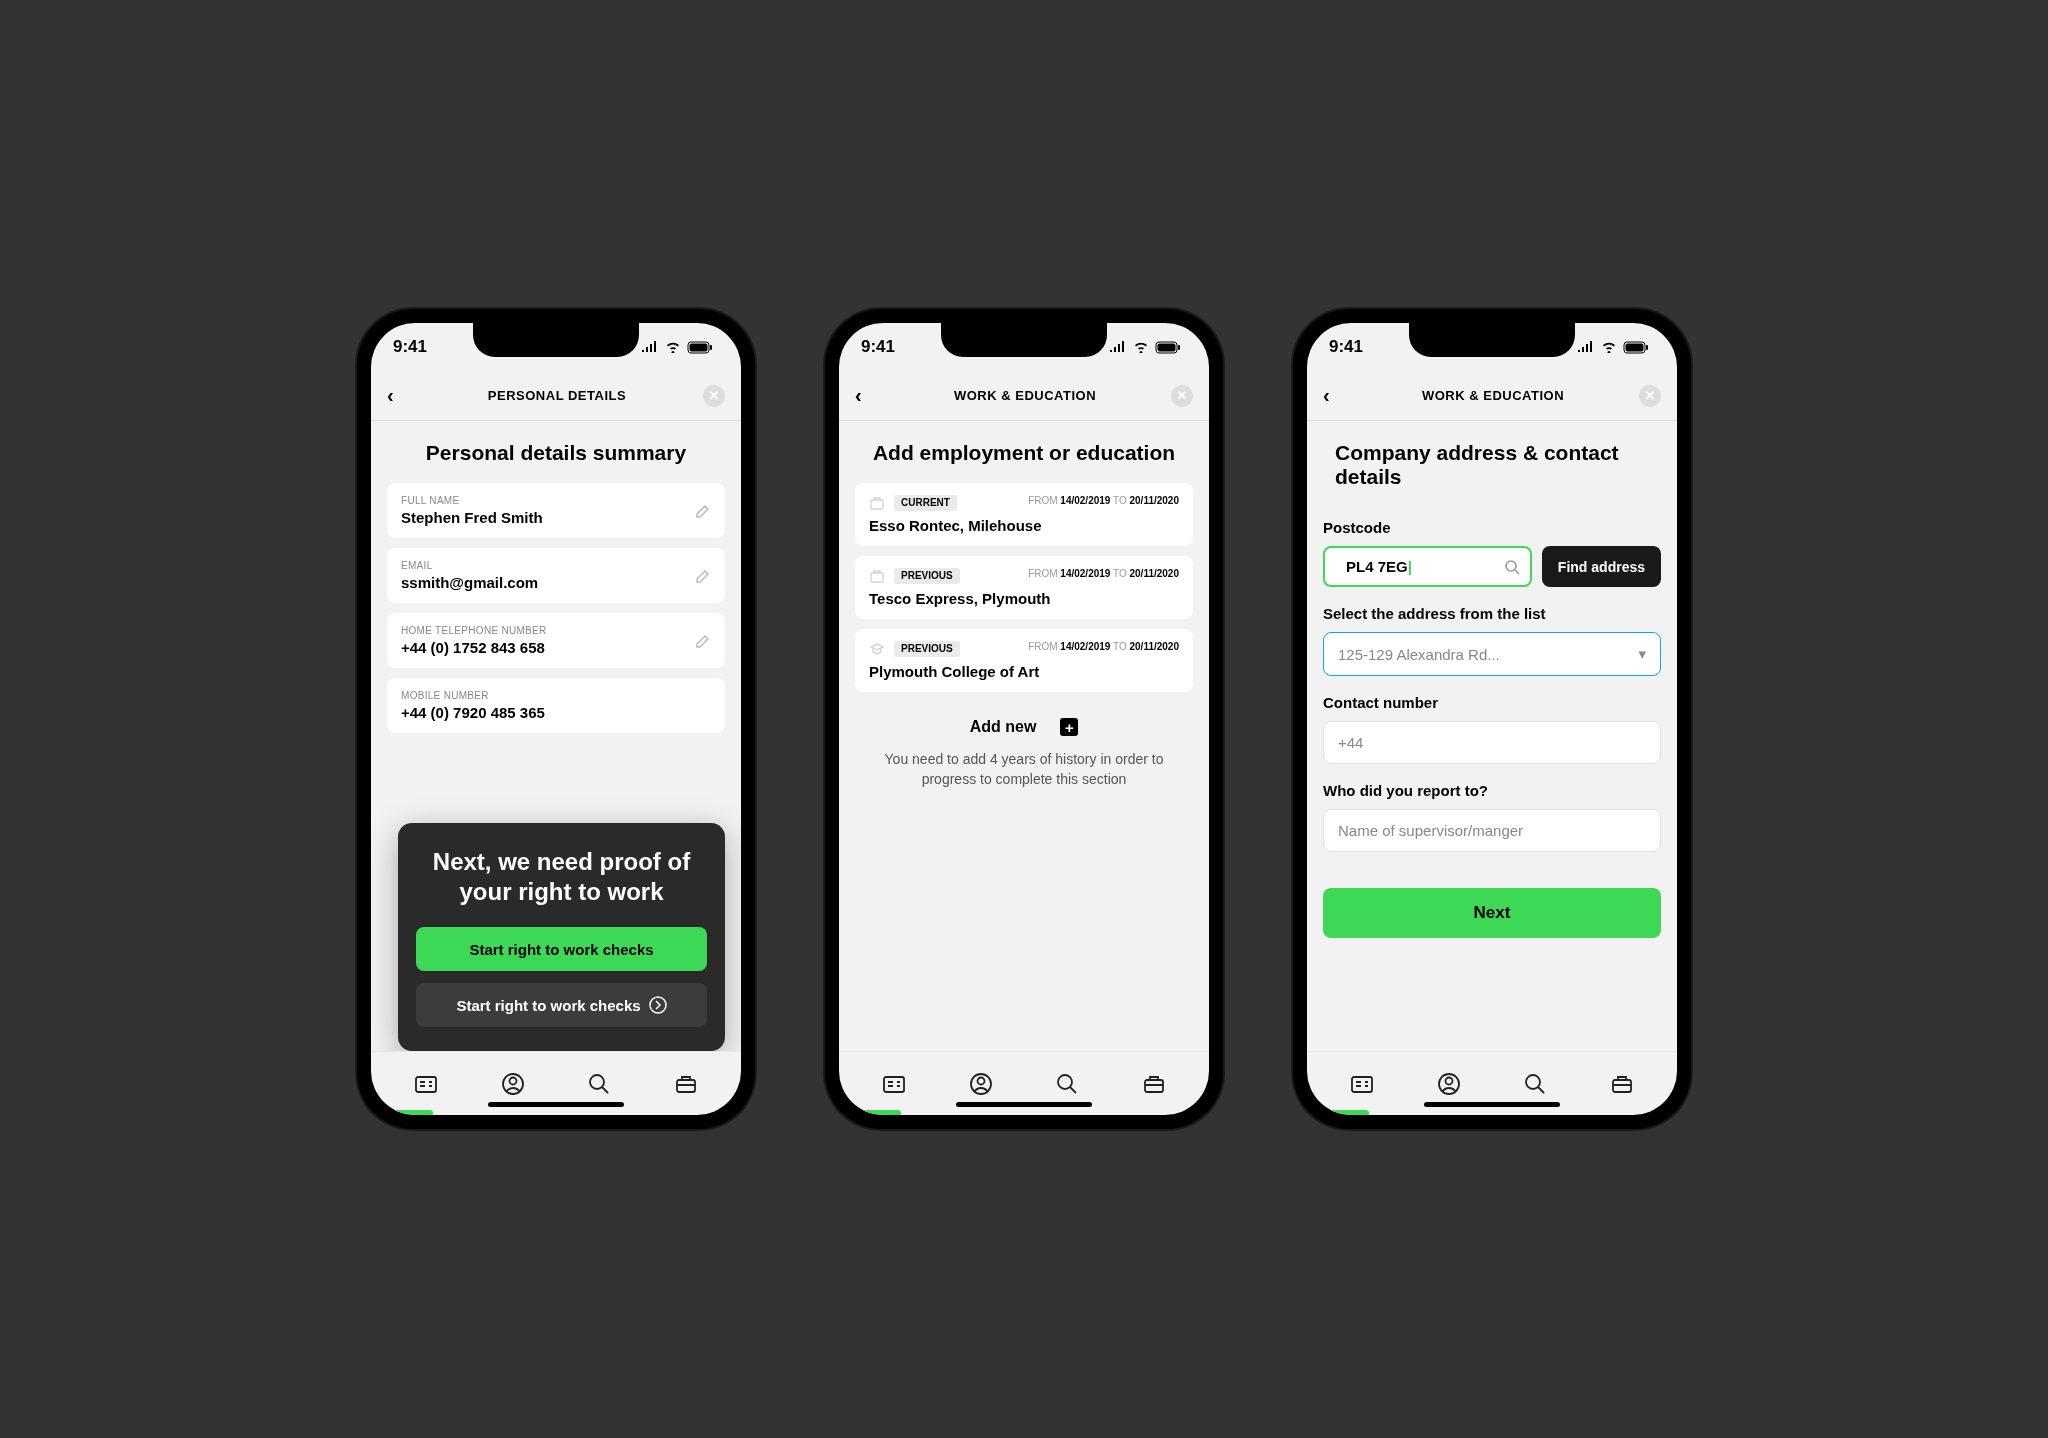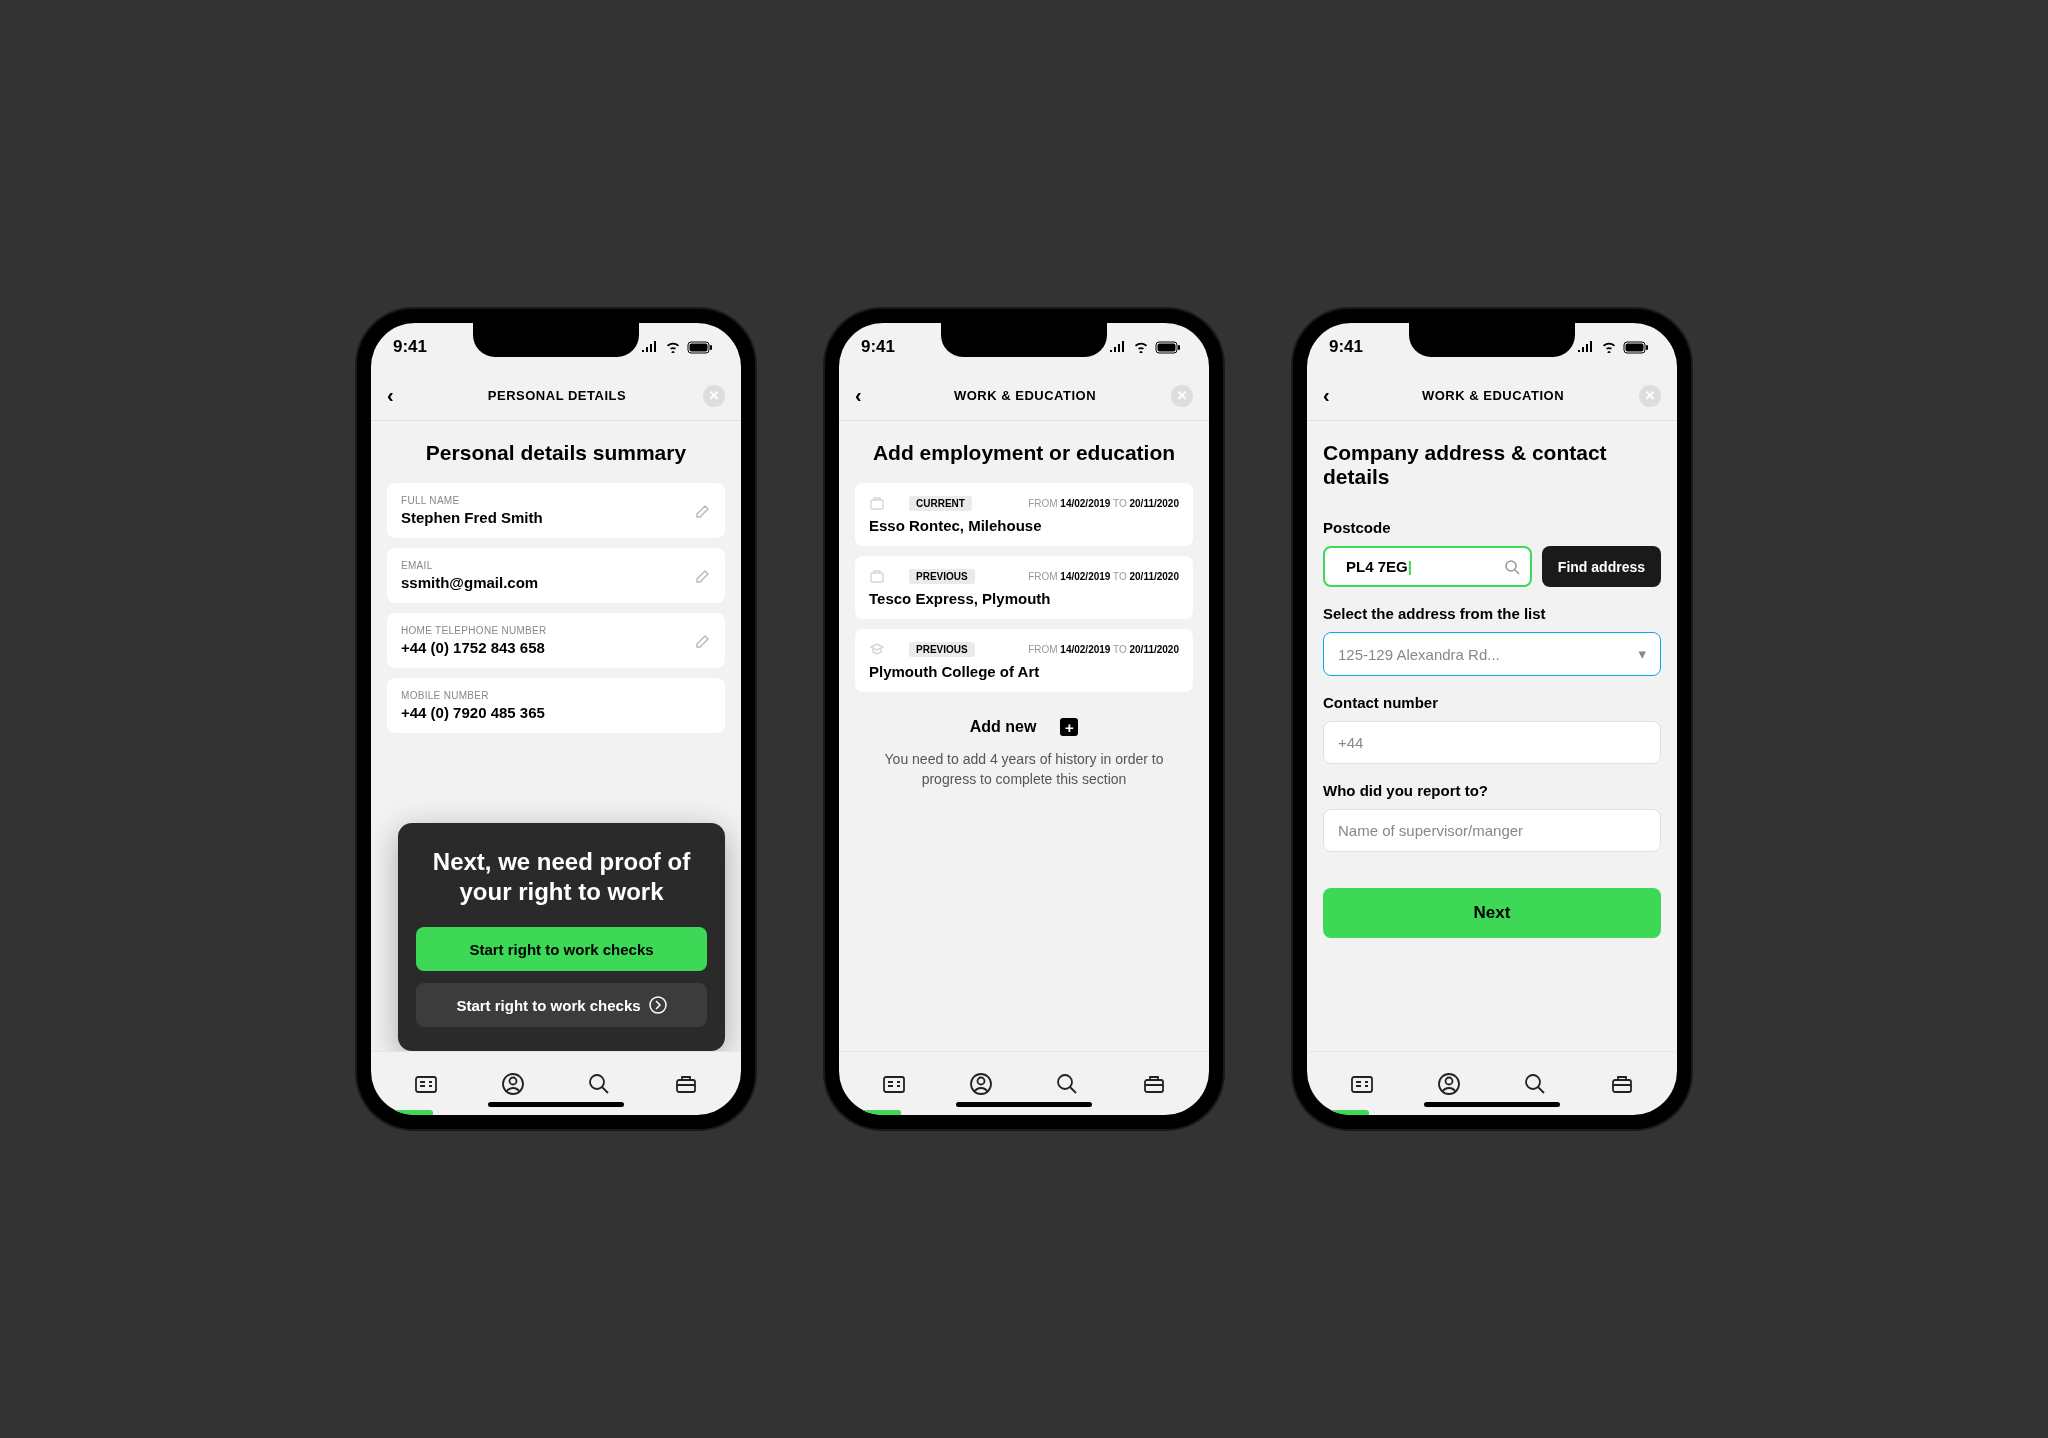--- a/index.html
+++ b/index.html
@@ -8,30 +8,30 @@
 .scr{width:100%;height:100%;background:#f2f2f2;border-radius:44px;overflow:hidden;position:relative;display:flex;flex-direction:column}
 .notch{position:absolute;top:0;left:50%;transform:translateX(-50%);width:166px;height:34px;background:#000;border-radius:0 0 22px 22px;z-index:10}
 .sbar{height:48px;display:flex;justify-content:space-between;align-items:center;padding:0 28px 0 22px;font-size:17px;font-weight:600}
 .sind{display:flex;gap:6px;align-items:center}
 .hdr{height:50px;display:flex;align-items:center;justify-content:space-between;padding:0 16px;border-bottom:1px solid #e0e0e0}
 .hdr-t{font-size:13px;font-weight:700;letter-spacing:.5px;text-align:center;flex:1}
 .back{font-size:20px;font-weight:600;width:24px}
 .xbtn{width:22px;height:22px;border-radius:50%;background:#ddd;display:flex;align-items:center;justify-content:center;color:#fff;font-size:13px;font-weight:700}
 .body{flex:1;padding:0 16px;overflow:hidden;position:relative}
 .h2{font-size:21px;font-weight:700;margin:20px 0 18px;text-align:center}
-.h2l{font-size:21px;font-weight:700;margin:20px 0 18px}
+.h2l{font-size:21px;font-weight:700;margin:20px 12px 18px}
 .card{background:#fff;border-radius:8px;padding:12px 14px;margin-bottom:10px;position:relative}
 .lbl{font-size:10px;color:#888;letter-spacing:.3px;text-transform:uppercase}
 .val{font-size:15px;font-weight:600;margin-top:3px}
 .pencil{position:absolute;right:14px;top:50%;transform:translateY(-50%);color:#bbb}
 .sheet{position:absolute;bottom:0;left:27px;right:16px;background:#2a2a2a;border-radius:14px;padding:24px 18px;box-shadow:0 8px 32px rgba(0,0,0,.3)}
 .sheet-h{color:#fff;font-size:24px;font-weight:700;text-align:center;line-height:1.25;margin-bottom:20px}
 .btn-g{background:#3dd856;color:#000;font-weight:600;font-size:15px;border-radius:8px;height:44px;display:flex;align-items:center;justify-content:center;margin-bottom:12px}
 .btn-d{background:#3c3c3c;color:#fff;font-weight:600;font-size:15px;border-radius:8px;height:44px;display:flex;align-items:center;justify-content:center;gap:8px}
-.emp-hdr{display:flex;align-items:center;gap:24px;margin-bottom:6px}
+.emp-hdr{display:flex;gap:9px;margin-bottom:6px}
 .bico{width:16px;height:16px;opacity:.35}
 .badge{font-size:10px;font-weight:700;background:#eaeaea;padding:2px 7px;border-radius:3px}
 .datetxt{font-size:10px;margin-left:auto}
 .datetxt .g{color:#999}
 .addnew{display:flex;align-items:center;justify-content:center;gap:24px;font-weight:600;font-size:16px;margin:26px 0 14px}
 .plus{width:18px;height:18px;background:#000;color:#fff;display:inline-flex;align-items:center;justify-content:center;font-size:15px;font-weight:700;border-radius:3px}
 .note{font-size:14px;color:#555;text-align:center;line-height:1.4;padding:0 10px}
 .fld-l{font-size:15px;font-weight:600;margin-bottom:10px;margin-top:18px}
 .pcrow{display:flex;gap:10px}
 .pcin{flex:1;border:2px solid #3dd856;border-radius:8px;padding:10px 36px 10px 21px;font-size:15px;font-weight:600;background:#fff;position:relative}

